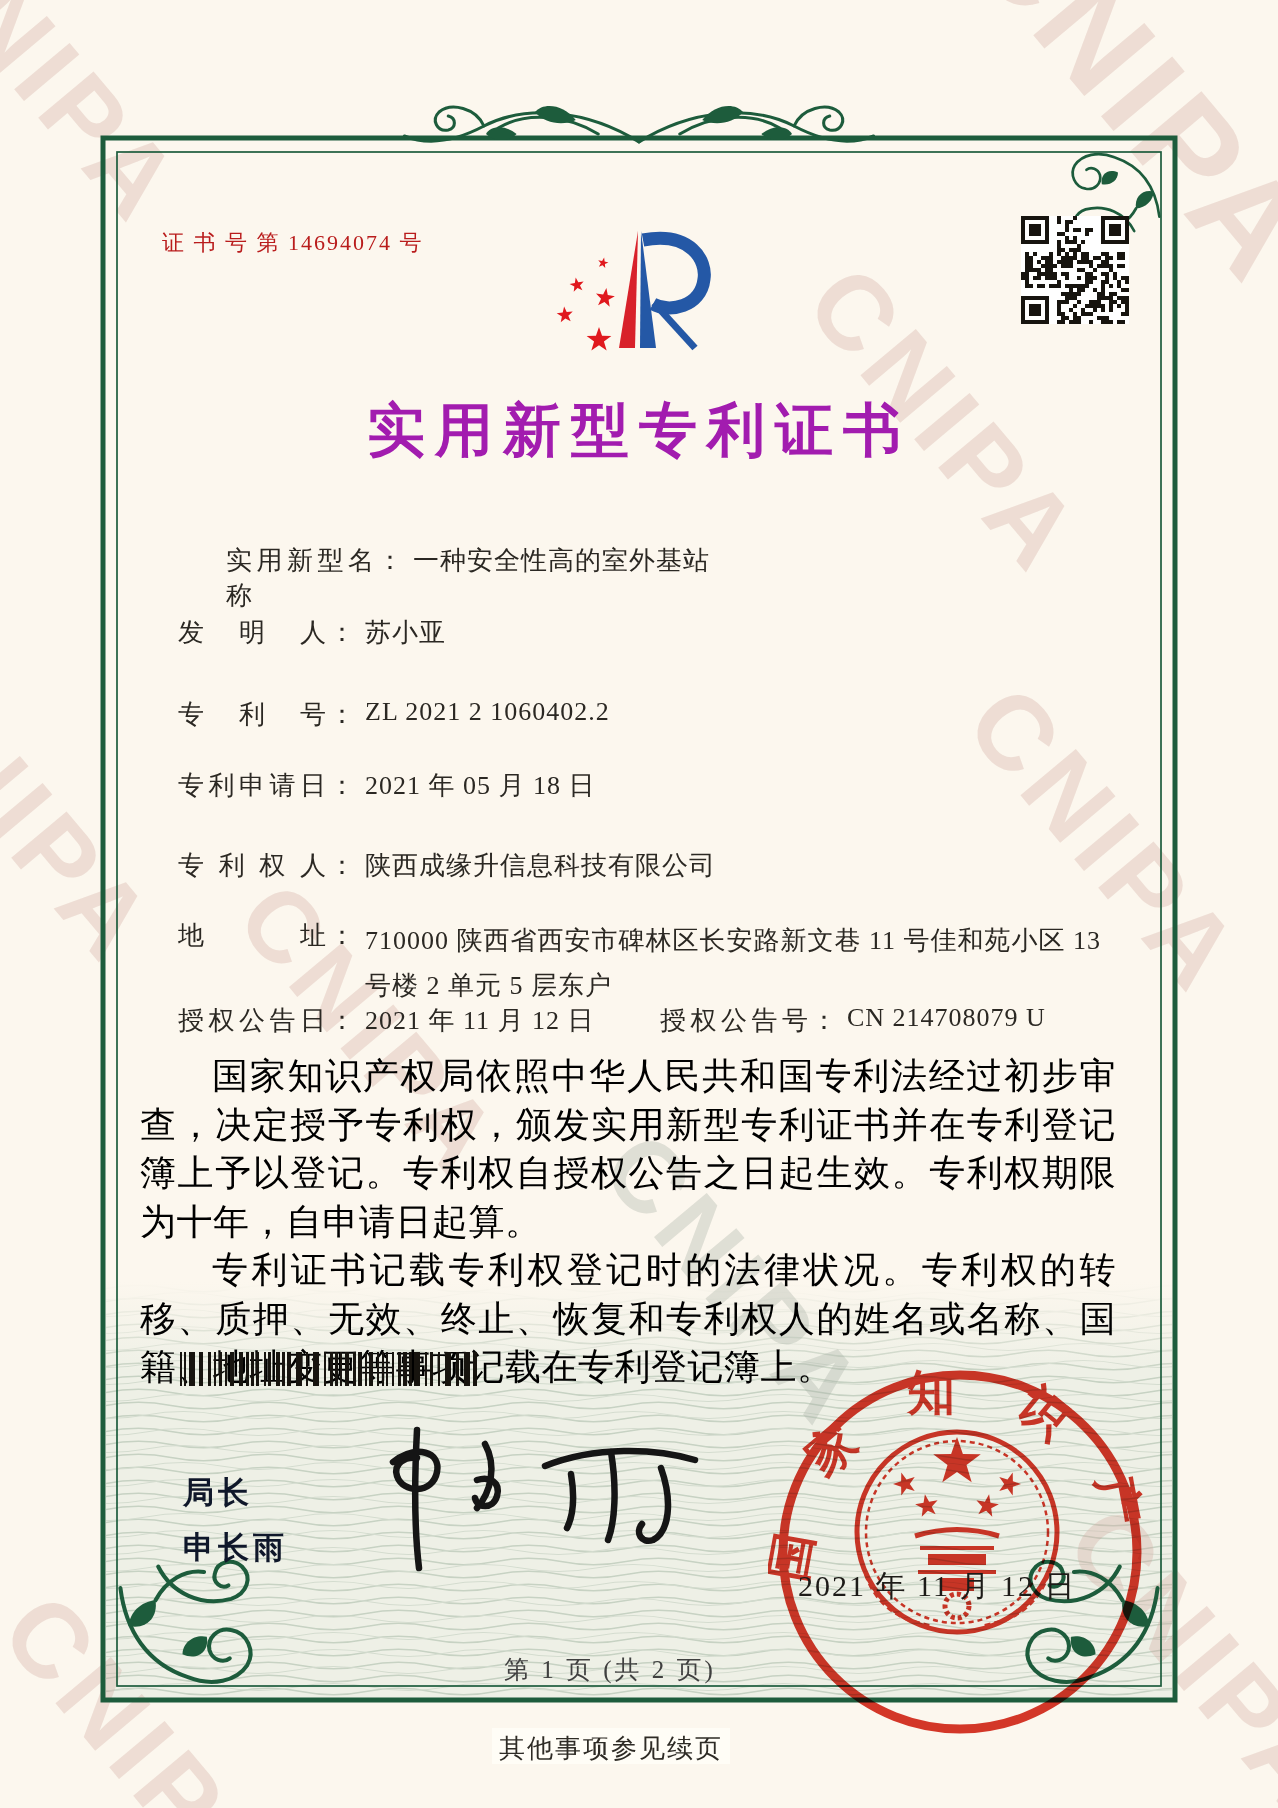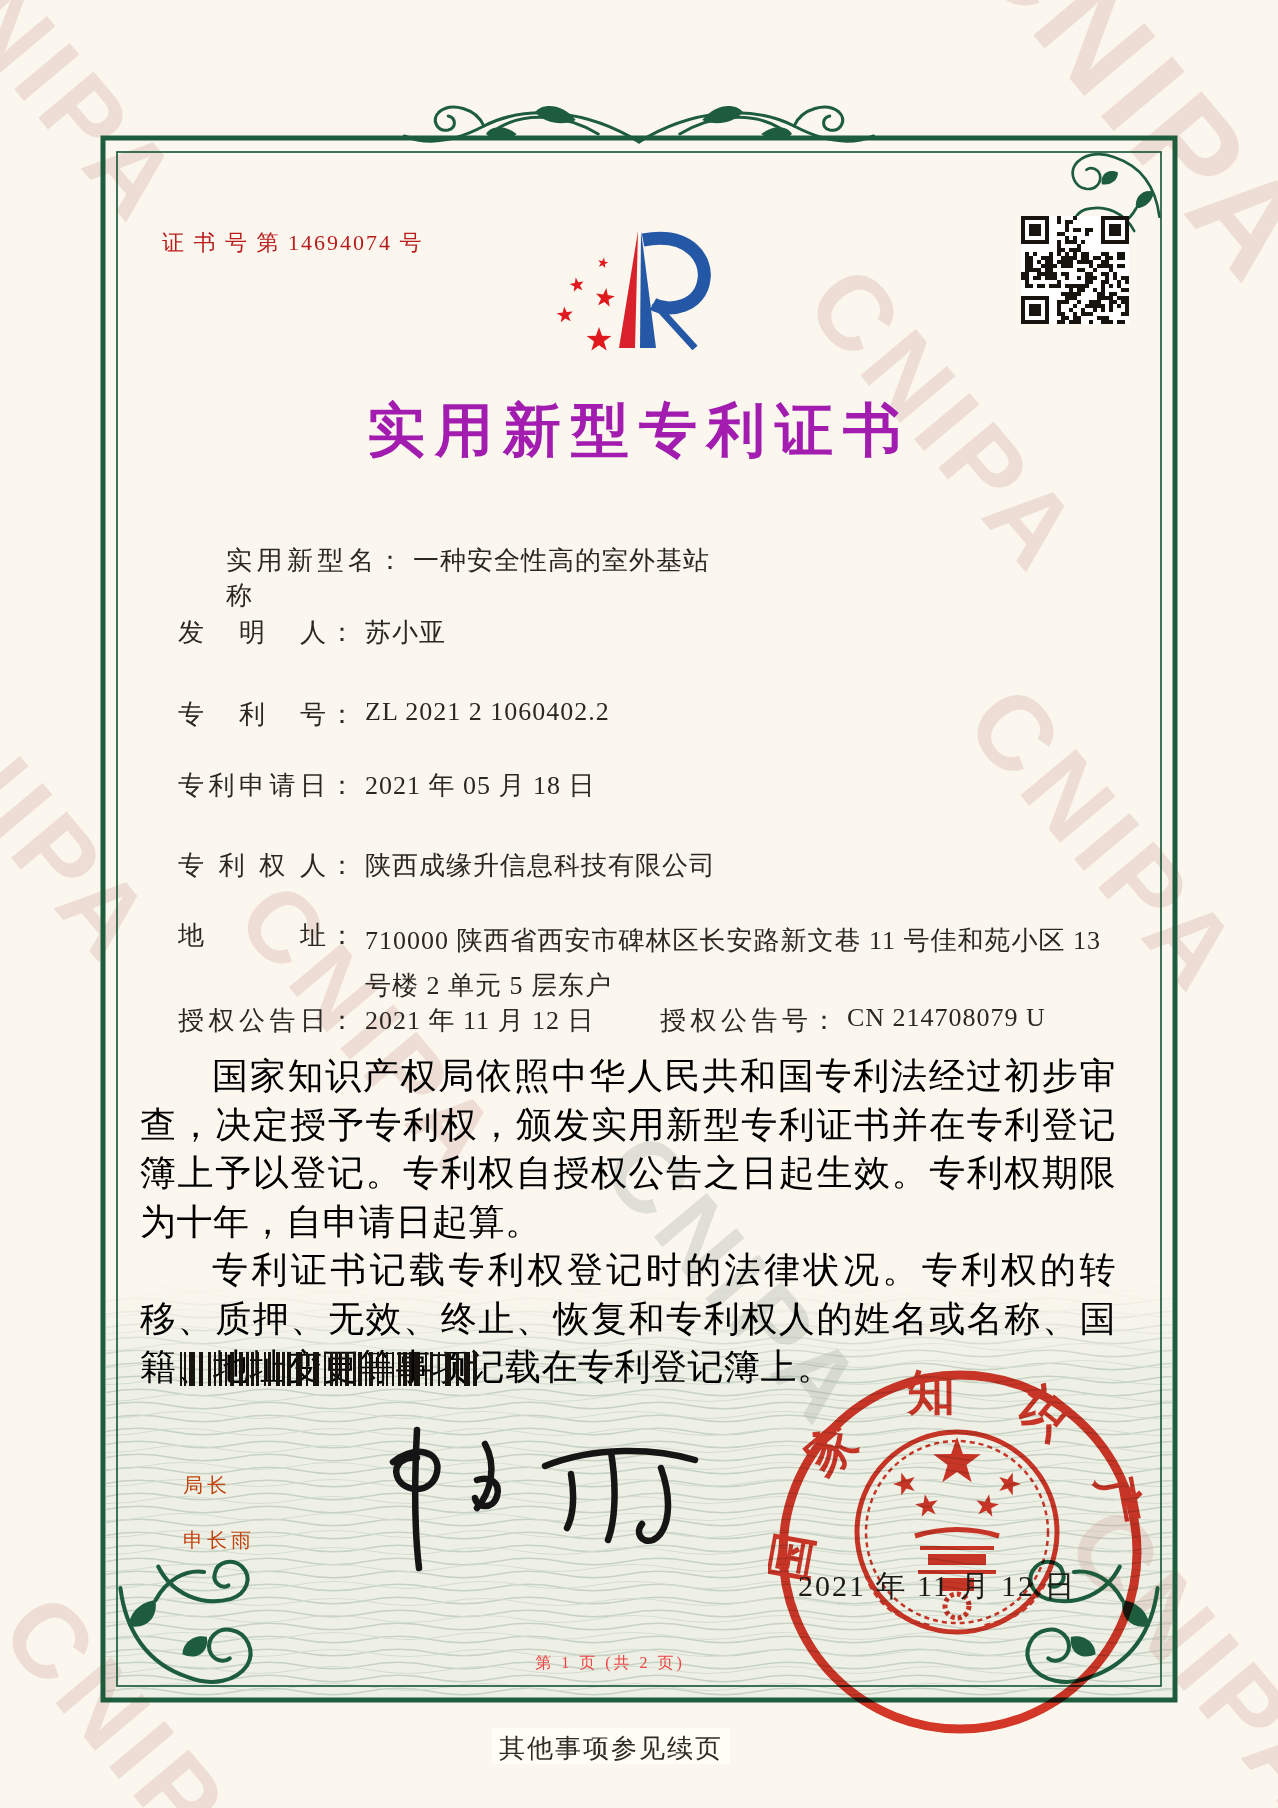--- a/index.html
+++ b/index.html
@@ -24,29 +24,29 @@
   .colon{flex:none;margin-left:3px;}
   .val{margin-left:10px;letter-spacing:1px;}
   .val.wrapv{width:742px;line-height:45px;}
   
   .bodytext{position:absolute;left:140px;top:1052px;width:976px;font-size:36px;line-height:48.5px;
             text-align:justify;color:#000000;letter-spacing:0.5px;}
   .bodytext p{margin:0;text-indent:2em;}
   
   .barcode{position:absolute;left:180px;top:1352px;width:306px;height:34px;}
   
-  .signer{position:absolute;font-family:"Liberation Sans",sans-serif;font-weight:400;
-          font-size:20px;color:#c2410c;letter-spacing:4px;}
+  .signer{position:absolute;font-family:"Liberation Sans",sans-serif;font-weight:700;
+          font-size:31px;color:#0f172a;letter-spacing:4px;}
   .sig{position:absolute;left:365px;top:1418px;}
   
   .seal{position:absolute;left:768px;top:1360px;width:384px;height:384px;mix-blend-mode:multiply;opacity:.94;}
   .sealdate{position:absolute;left:798px;top:1566px;font-size:30px;letter-spacing:2px;color:#1d1b18;z-index:6;}
   
-  .pageind{position:absolute;left:610px;top:1653px;transform:translateX(-50%);font-size:16px;
-           letter-spacing:3px;color:#ef4444;}
+  .pageind{position:absolute;left:610px;top:1653px;transform:translateX(-50%);font-size:25px;
+           letter-spacing:3px;color:#404040;}
   .noteband{position:absolute;left:492px;top:1728px;width:238px;height:36px;background:#fffdf6;}
   .contnote{position:absolute;left:611px;top:1731px;transform:translateX(-50%);font-size:26px;
             letter-spacing:2px;color:#2e2b25;white-space:nowrap;}
   .orn{fill:none;stroke:#1d5c3c;stroke-width:3;stroke-linecap:round;}
   .ornf{fill:#1d5c3c;stroke:none;}
 </style>
 </head>
 <body>
 
 <div class="page">

